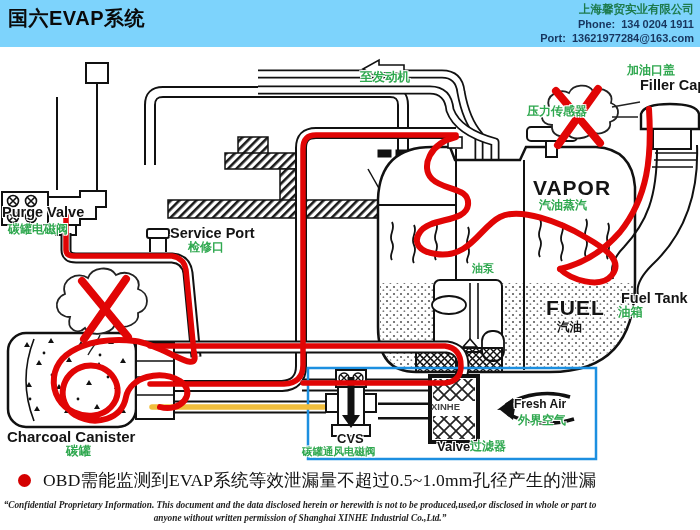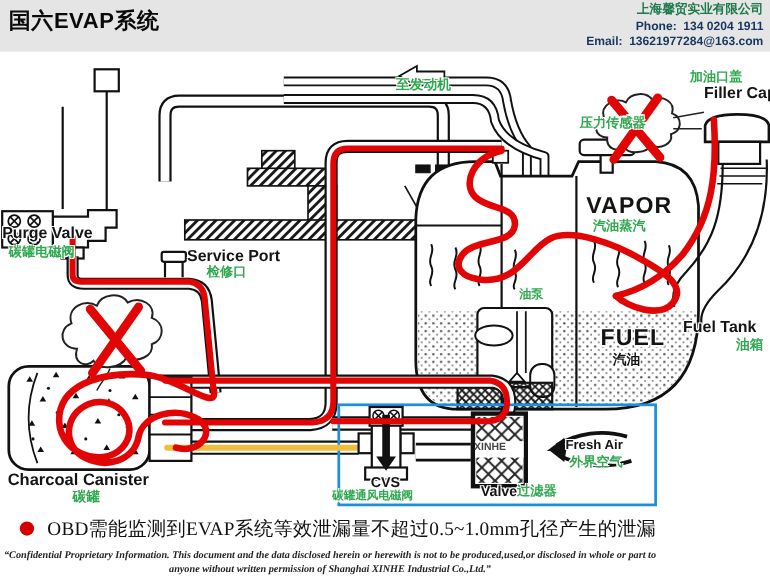--- a/index.html
+++ b/index.html
@@ -1,21 +1,21 @@
 <!DOCTYPE html>
 <html><head>
 <meta charset="utf-8">
 <style>
   html,body{margin:0;padding:0;background:#888;}
   .stage{
     position:relative;width:700px;height:530px;background:#ffffff;
     font-family:"Liberation Sans",sans-serif;overflow:hidden;margin:0 auto;
   }
   
-  .header{position:absolute;left:0;top:0;width:700px;height:47px;background:#e5e5e5;}
+  .header{position:absolute;left:0;top:0;width:700px;height:47px;background:#7dd3fc;}
   .header-title{position:absolute;left:8px;top:5px;font-size:20px;font-weight:bold;color:#0a0a0a;letter-spacing:0.5px;}
   .header-contact{position:absolute;right:6px;top:2px;text-align:right;line-height:1.3;}
   .contact-company{font-size:11.5px;font-weight:bold;color:#1d7a4c;}
   .contact-row{font-size:11px;font-weight:bold;color:#17365f;}
   .contact-row .val{margin-left:6px;}
   
   .art{position:absolute;left:0;top:47px;width:700px;height:415px;}
   .lbl{position:absolute;white-space:nowrap;font-weight:bold;line-height:1;
        text-shadow:1px 1px 0 #fff,-1px -1px 0 #fff,1px -1px 0 #fff,-1px 1px 0 #fff;}
   .en{color:#141414;}
@@ -32,21 +32,21 @@
 </head>
 <body>
 
 <div class="stage">
 
   <div class="header">
     <div class="header-title">国六EVAP系统</div>
     <div class="header-contact">
       <div class="contact-company">上海馨贸实业有限公司</div>
       <div class="contact-row"><span>Phone:</span><span class="val">134 0204 1911</span></div>
-      <div class="contact-row"><span>Email:</span><span class="val">13621977284@163.com</span></div>
+      <div class="contact-row"><span>Port:</span><span class="val">13621977284@163.com</span></div>
     </div>
   </div>
 
   <svg class="art" viewBox="0 0 700 415">
     <defs>
       <pattern id="hatch" width="6" height="6" patternUnits="userSpaceOnUse" patternTransform="rotate(45)">
         <rect width="6" height="6" fill="#fff"></rect>
           <rect width="2.6" height="6" fill="#1a1a1a"></rect>
       </pattern>
       <pattern id="stip" width="7" height="7" patternUnits="userSpaceOnUse">
@@ -270,21 +270,21 @@
   <div class="lbl cn" style="left:360px;top:71px;font-size:12.5px;">至发动机</div>
   <div class="lbl cn" style="left:527px;top:105px;font-size:12px;">压力传感器</div>
   <div class="lbl cn" style="left:627px;top:64px;font-size:12px;">加油口盖</div>
   <div class="lbl en" style="left:596px;top:78px;font-size:14.5px;margin-left:44px;">Filler Cap</div>
   <div class="lbl en" style="left:533px;top:177px;font-size:21px;letter-spacing:1px;">VAPOR</div>
   <div class="lbl cn" style="left:539px;top:199px;font-size:12px;">汽油蒸汽</div>
   <div class="lbl cn" style="left:470px;top:262px;font-size:11px;background:#fff;padding:1px 2px;">油泵</div>
   <div class="lbl en" style="left:546px;top:297px;font-size:21px;letter-spacing:1px;">FUEL</div>
   <div class="lbl en" style="left:557px;top:321px;font-size:12.5px;">汽油</div>
   <div class="lbl en" style="left:621px;top:291px;font-size:14.5px;">Fuel Tank</div>
-  <div class="lbl cn" style="left:669px;top:307px;font-size:12.5px;">油箱</div>
+  <div class="lbl cn" style="left:618px;top:307px;font-size:12.5px;font-family:Liberation Mono, monospace;">油箱</div>
   <div class="lbl en" style="left:7px;top:429px;font-size:15px;">Charcoal Canister</div>
   <div class="lbl cn" style="left:53px;top:445px;font-size:12.5px;margin-left:13px;">碳罐</div>
   <div class="lbl en" style="left:337px;top:432px;font-size:13px;">CVS</div>
   <div class="lbl cn" style="left:302px;top:446px;font-size:10.5px;">碳罐通风电磁阀</div>
   <div class="lbl en" style="left:437px;top:440px;font-size:13px;">Valve</div>
   <div class="lbl cn" style="left:470px;top:440px;font-size:12px;">过滤器</div>
   <div class="lbl en" style="left:514px;top:398px;font-size:12px;">Fresh Air</div>
   <div class="lbl cn" style="left:518px;top:414px;font-size:12px;">外界空气</div>
   <div class="lbl" style="left:431px;top:402px;width:46px;text-align:left;font-size:9.5px;color:#444;text-shadow:none;">XINHE</div>
 

